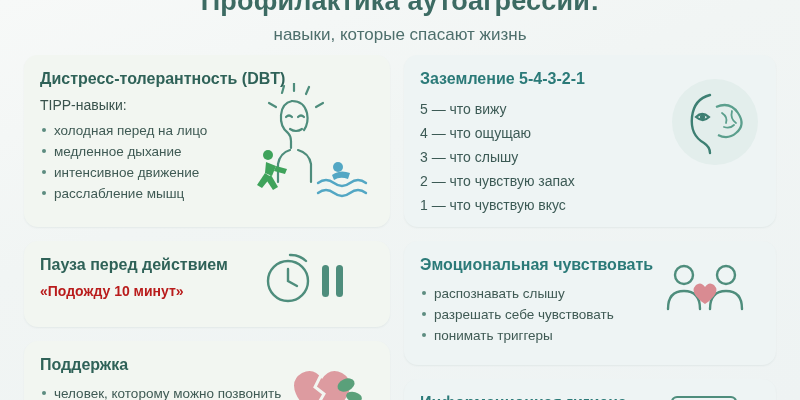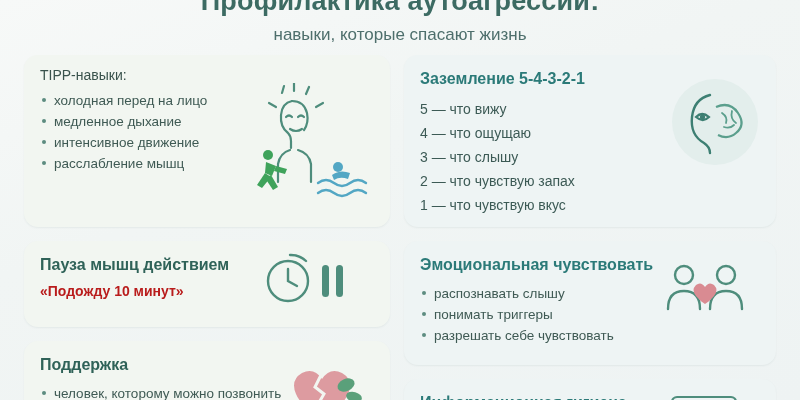--- a/index.html
+++ b/index.html
@@ -138,20 +138,21 @@
 
   <div class="header">
     <h1 class="title">Профилактика аутоагрессии:</h1>
     <p class="subtitle">навыки, которые спасают жизнь</p>
   </div>
 
   <div class="col col-left">
 
     <div class="card" style="height:148px;">
       <div class="text-block">
+        <div class="card-head">Дистресс-толерантность (DBT)</div>
         <div class="sub-head">TIPP-навыки:</div>
         <ul class="items">
           <li>холодная перед на лицо</li>
           <li>медленное дыхание</li>
           <li>интенсивное движение</li>
           <li>расслабление мышц</li>
         </ul>
       </div>
 
       <div class="art" style="top:28px; right:14px; width:130px; height:120px;">
@@ -183,21 +184,21 @@
           <g fill="#53a7c4">
             <circle cx="92" cy="84" r="5"></circle>
             <path d="M86 92 q8 -6 18 -2 l-2 6 q-8 -3 -14 1 z"></path>
           </g>
         </svg>
       </div>
     </div>
 
     <div class="card" style="height:62px;">
       <div class="text-block">
-        <div class="card-head">Пауза мышц действием</div>
+        <div class="card-head">Пауза перед действием</div>
         <div class="quote">«Подожду 10 минут»</div>
       </div>
       <div class="art" style="top:12px; right:22px;">
         <svg width="108" height="56" viewBox="0 0 108 56">
           <circle cx="28" cy="28" r="20" fill="none" stroke="#4e8d7c" stroke-width="2.4"></circle>
           <path d="M28 16 l0 12 l9 5" fill="none" stroke="#4e8d7c" stroke-width="2.4" stroke-linecap="round"></path>
           <path d="M46 8 a22 22 0 0 0 -16 -6" fill="none" stroke="#4e8d7c" stroke-width="2.4" stroke-linecap="round"></path>
           <rect x="62" y="12" width="7" height="32" rx="3.5" fill="#4e8d7c"></rect>
           <rect x="76" y="12" width="7" height="32" rx="3.5" fill="#4e8d7c"></rect>
         </svg>
@@ -259,22 +260,22 @@
           </svg>
         </div>
       </div>
     </div>
 
     <div class="card alt" style="height:100px;">
       <div class="text-block">
         <div class="card-head teal">Эмоциональная чувствовать</div>
         <ul class="items">
           <li>распознавать слышу</li>
+          <li>разрешать себе чувствовать</li>
           <li>понимать триггеры</li>
-          <li>разрешать себе чувствовать</li>
         </ul>
       </div>
       <div class="art" style="top:18px; right:22px;">
         <svg width="92" height="64" viewBox="0 0 92 64">
           <g fill="none" stroke="#4e8d7c" stroke-width="2.4" stroke-linecap="round">
             <circle cx="22" cy="16" r="9"></circle>
             <path d="M6 50 q0 -18 16 -18 q16 0 16 18"></path>
             <circle cx="64" cy="16" r="9"></circle>
             <path d="M48 50 q0 -18 16 -18 q16 0 16 18"></path>
           </g>

